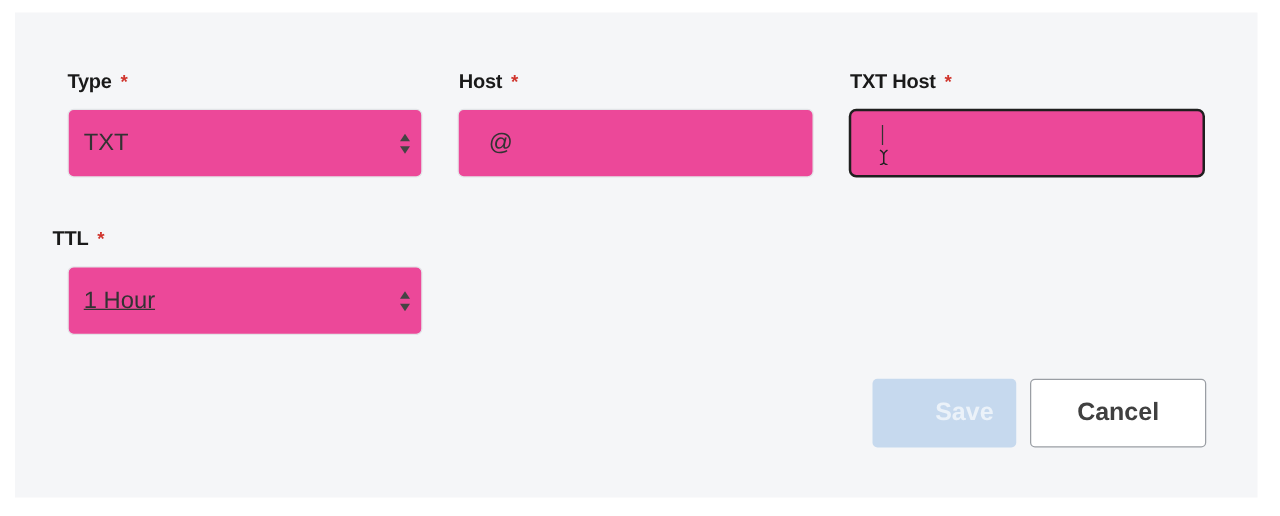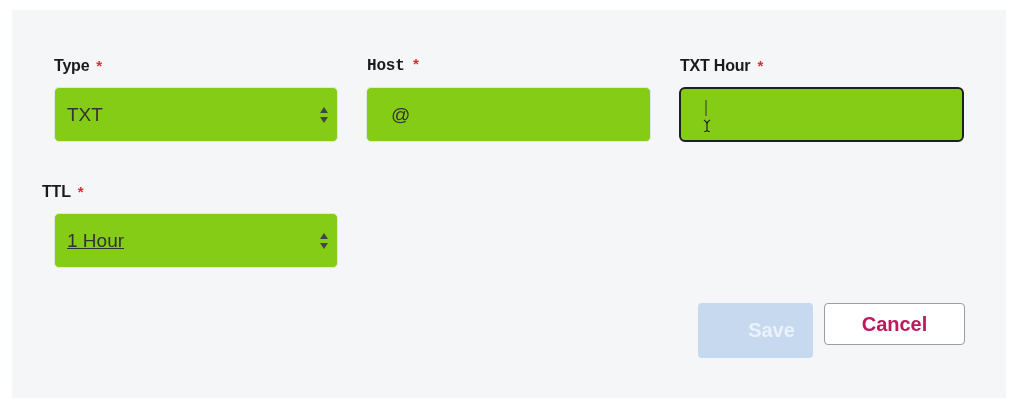--- a/index.html
+++ b/index.html
@@ -1,53 +1,53 @@
 <!DOCTYPE html>
 <html><head>
 <meta charset="utf-8">
 <style>
   html, body { margin: 0; padding: 0; background: #ffffff; }
   body { width: 1024px; height: 413px; position: relative; overflow: hidden; font-family: "Liberation Sans", "DejaVu Sans", sans-serif; }
   .panel { position: absolute; left: 12px; top: 10px; width: 994px; height: 388px; background: #f5f6f8; }
   .label { position: absolute; font-weight: 700; font-size: 16px; color: #1a1a1a; letter-spacing: -0.2px; white-space: nowrap; }
   .req { color: #d0342c; margin-left: 7px; font-weight: 700; font-size: 15px; }
-  .select, .input { position: absolute; background: #84cc16; border: 1px solid #e3e5e8; border-radius: 5px; box-sizing: border-box; height: 55px; }
+  .select, .input { position: absolute; background: #ec4899; border: 1px solid #e3e5e8; border-radius: 5px; box-sizing: border-box; height: 55px; }
   .value { position: absolute; font-size: 19px; color: #333333; top: 16px; white-space: nowrap; }
   .arrows { position: absolute; right: 8px; top: 18px; width: 10px; height: 18px; }
   .input.focused { border: 2px solid #1f1f1f; border-radius: 6px; }
   .caret { position: absolute; left: 22px; top: 9px; width: 10px; height: 34px; }
   .btn { position: absolute; box-sizing: border-box; border-radius: 4px; font-size: 20px; font-weight: 700; display: flex; align-items: center; justify-content: center; }
   .btn-save { left: 698px; top: 303px; width: 115px; height: 55px; background: #c6d9ee; color: #ebf2f9; padding-left: 32px; }
-  .btn-cancel { left: 824px; top: 303px; width: 141px; height: 42px; background: #ffffff; border: 1.5px solid #9a9ea4; color: #be185d; }
+  .btn-cancel { left: 824px; top: 303px; width: 141px; height: 55px; background: #ffffff; border: 1.5px solid #9a9ea4; color: #404040; }
 </style>
 </head>
 <body>
 
 <div class="panel"></div>
 
 <div class="label" style="left:54px; top:57px;">
   <span>Type</span><span class="req">*</span>
 </div>
 <div class="select" style="left:54px; top:87px; width:284px;">
   <span class="value" style="left:12px;">TXT</span>
   <svg class="arrows" viewBox="0 0 10 18">
     <polygon points="5,1 9,7 1,7" fill="#444"></polygon>
     <polygon points="1,11 9,11 5,17" fill="#444"></polygon>
   </svg>
 </div>
 
-<div class="label" style="left:367px; top:57px;font-family:Liberation Mono, monospace;">
+<div class="label" style="left:367px; top:57px;">
   <span>Host</span><span class="req">*</span>
 </div>
 <div class="input" style="left:366px; top:87px; width:285px;">
   <span class="value" style="left:24px;">@</span>
 </div>
 
 <div class="label" style="left:680px; top:57px;">
-  <span>TXT Hour</span><span class="req">*</span>
+  <span>TXT Host</span><span class="req">*</span>
 </div>
 <div class="input focused" style="left:679px; top:87px; width:285px;">
   <span class="value" style="left:22px;"></span>
   <svg class="caret" viewBox="0 0 10 34">
     <line x1="3" y1="2" x2="3" y2="18" stroke="#333" stroke-width="1"></line>
     <path d="M1,22 Q4,24 4,26 L4,32 Q4,33 1,34 M7,22 Q4,24 4,26 M4,32 Q4,33 7,34" fill="none" stroke="#222" stroke-width="1.2"></path>
   </svg>
 </div>
 
 <div class="label" style="left:42px; top:183px;">

